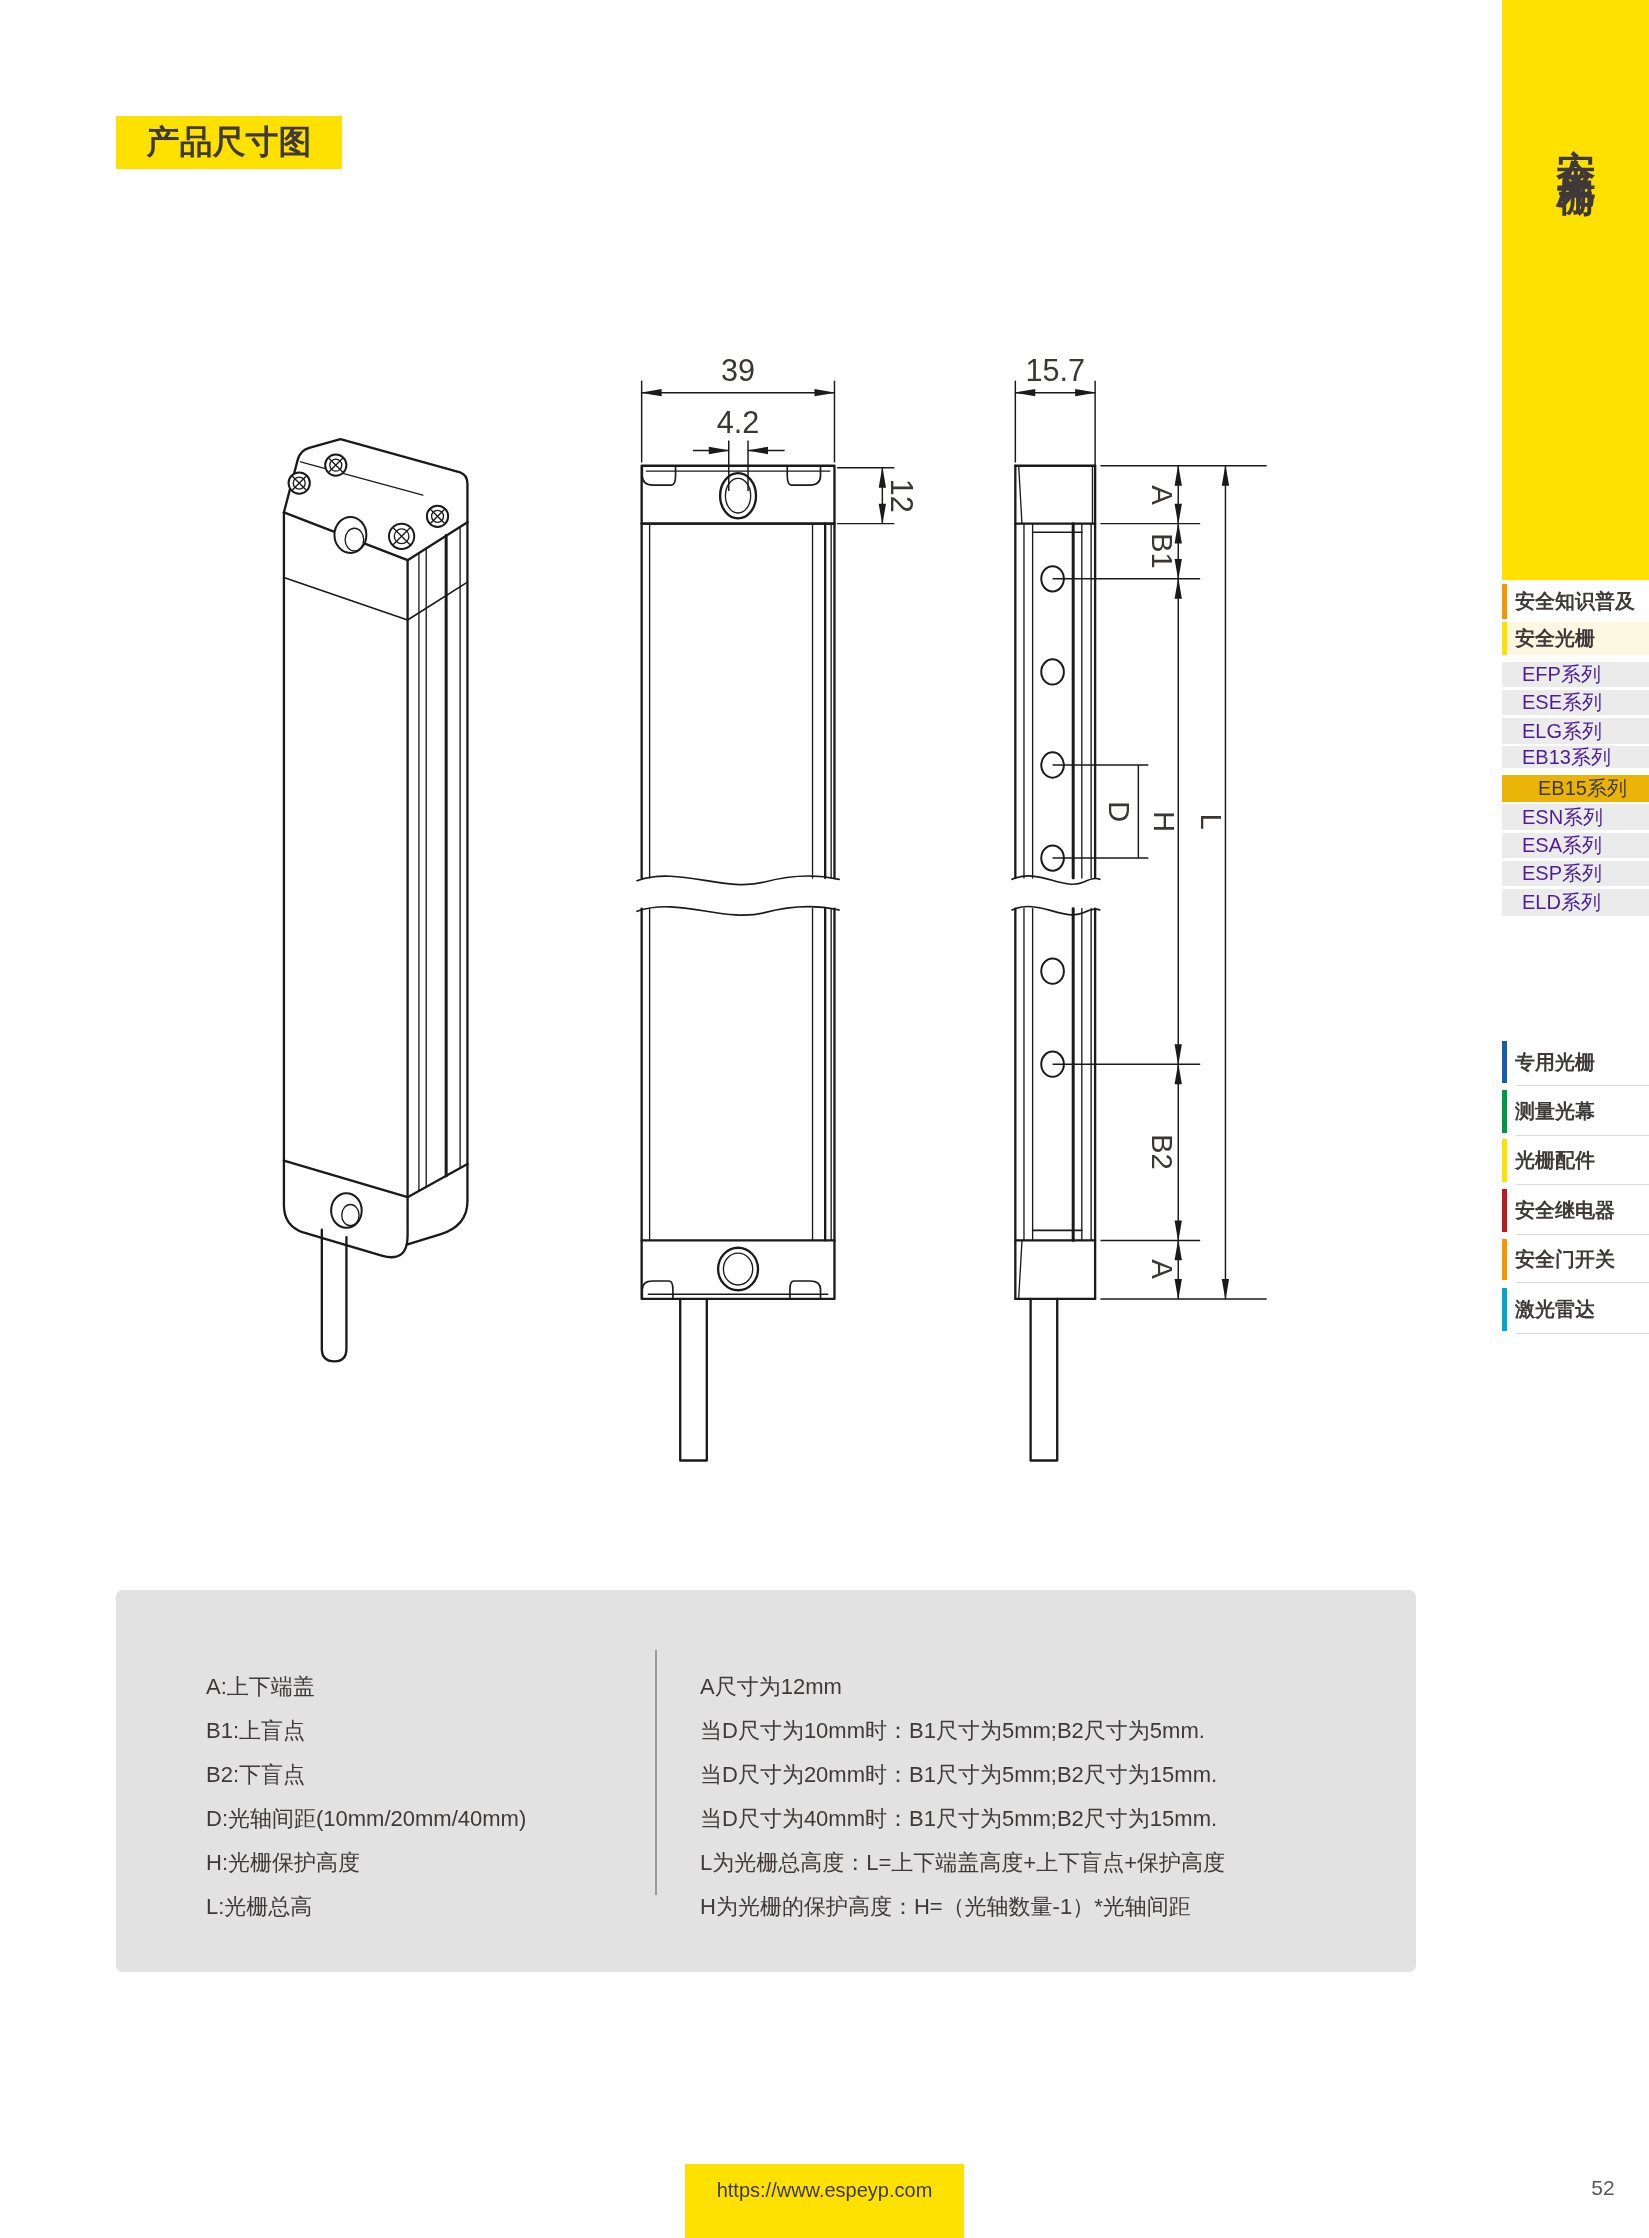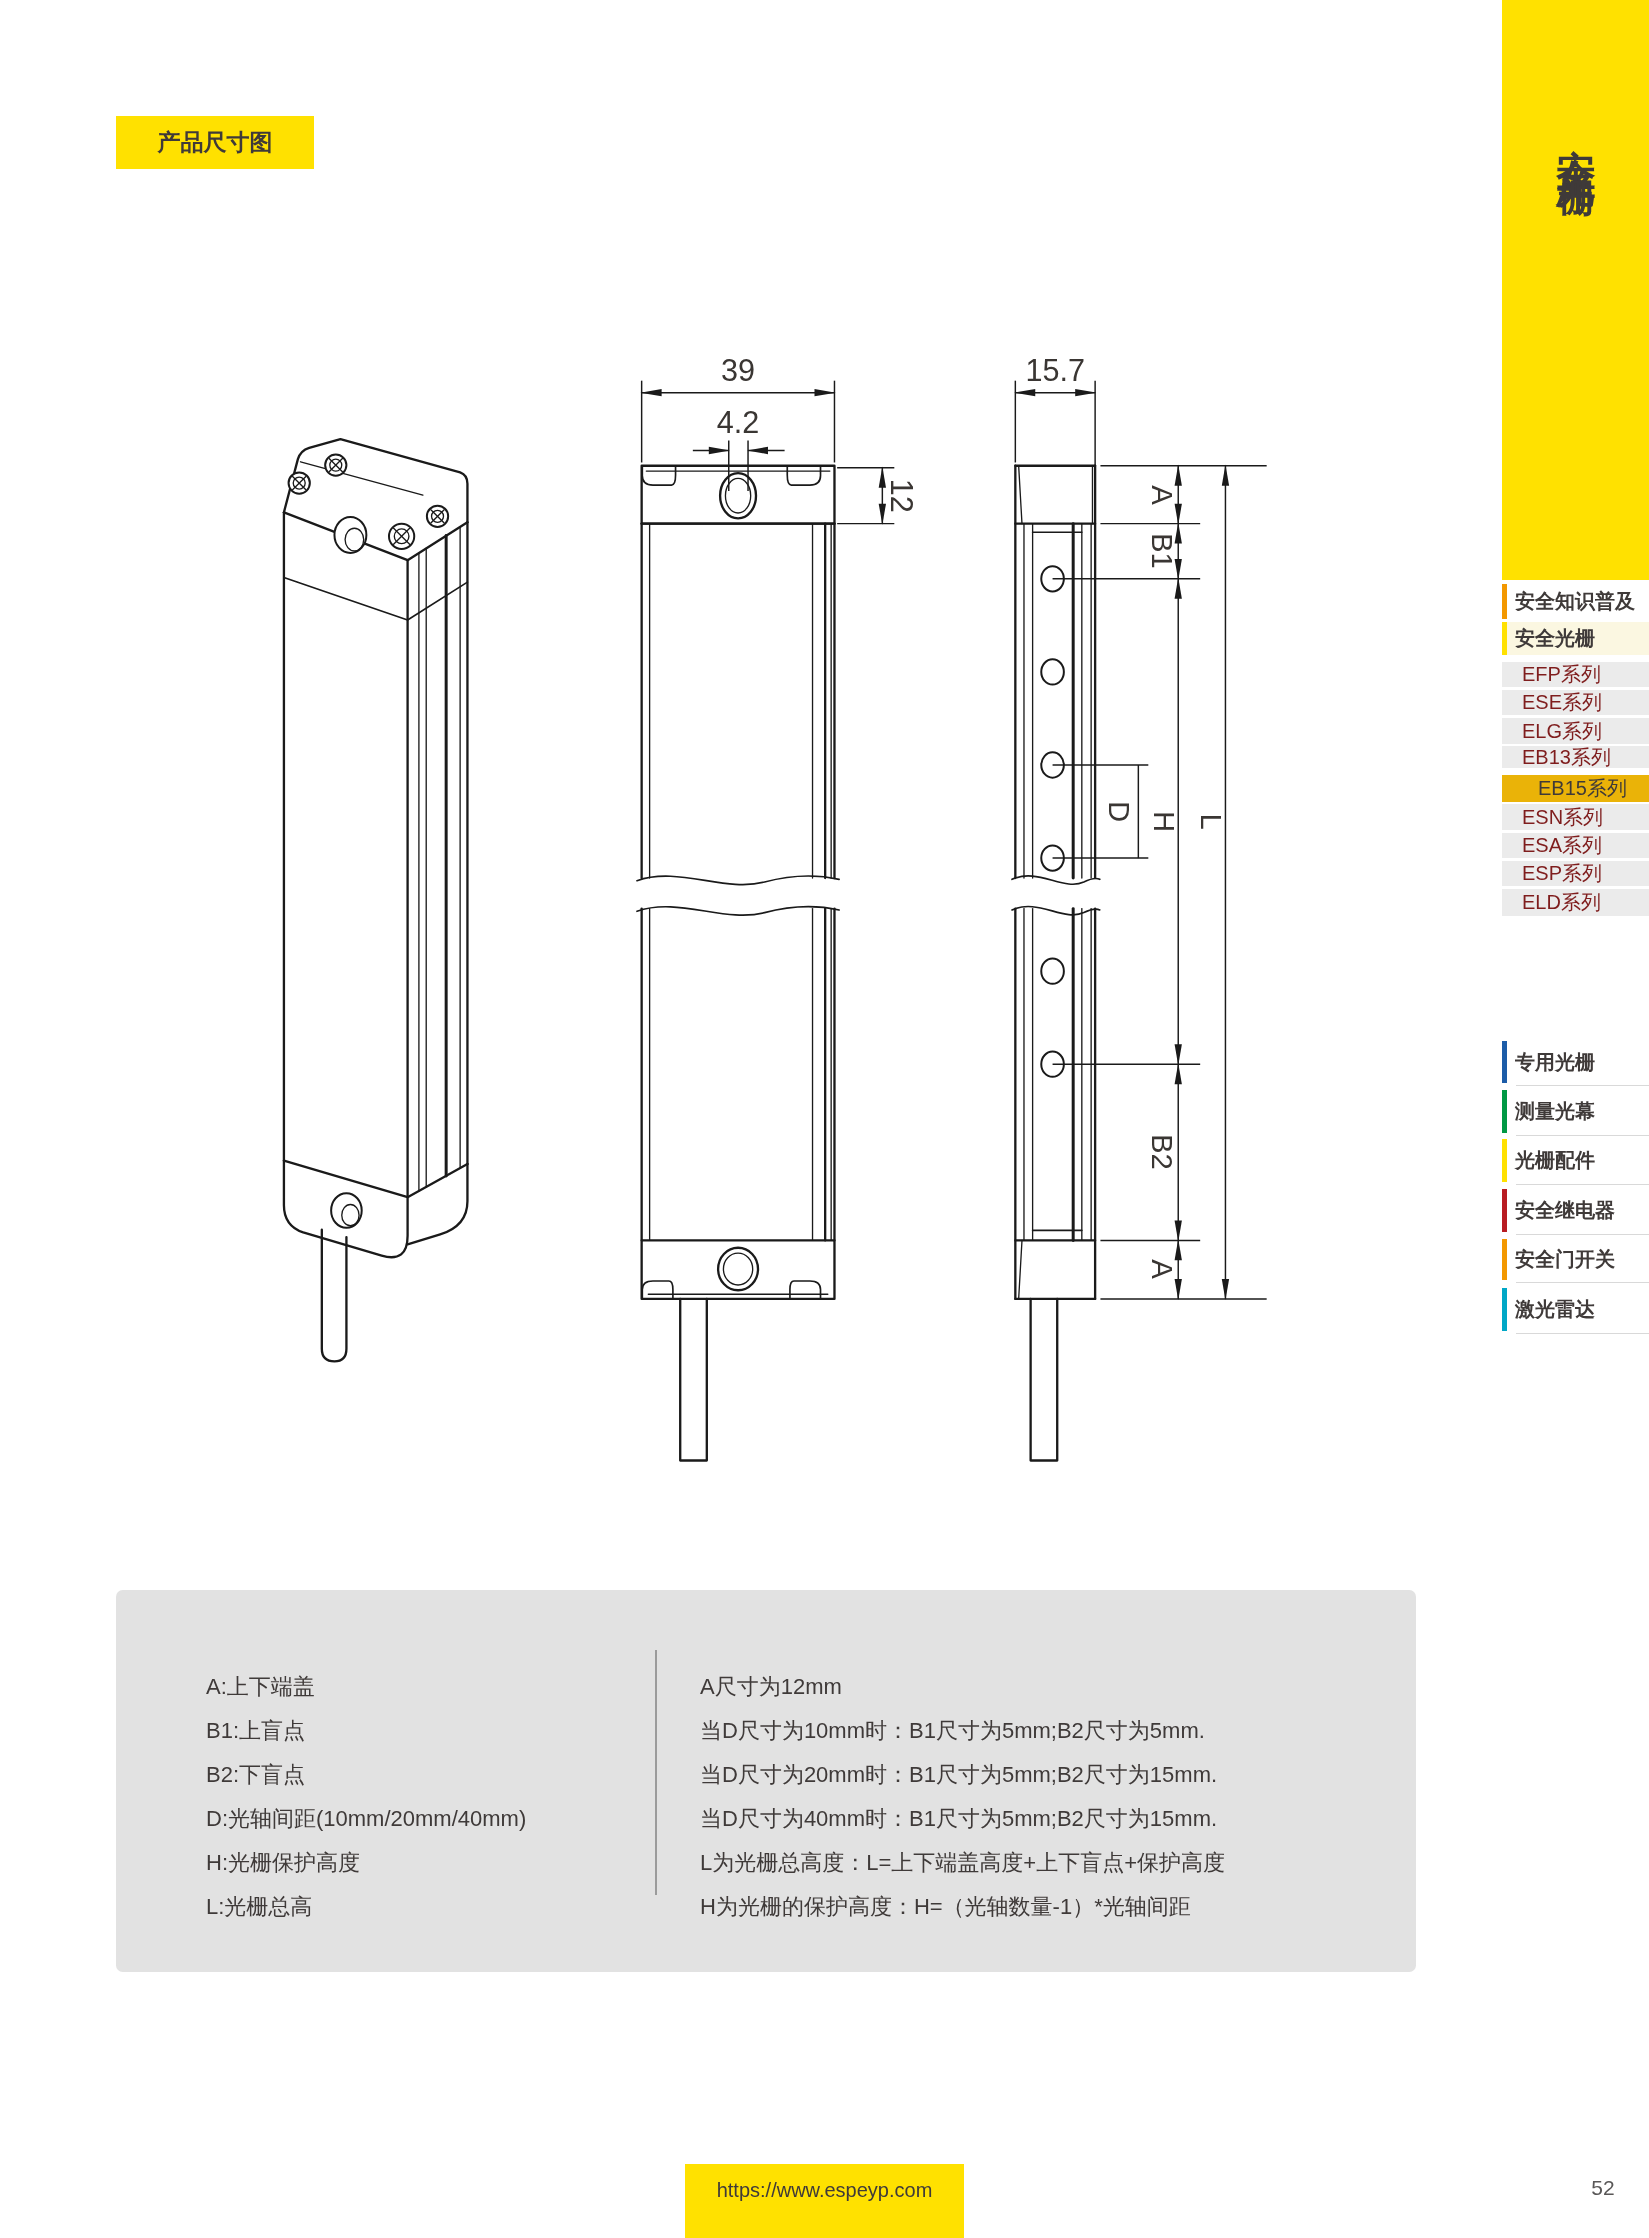--- a/index.html
+++ b/index.html
@@ -1,22 +1,22 @@
 <!DOCTYPE html>
 <html style="font-size:10.6px"><head>
 <meta charset="utf-8">
 <style>
   html,body{margin:0;padding:0;background:#ffffff;}
   body{font-family:"Liberation Sans","DejaVu Sans",sans-serif;}
   .page{position:relative;width:1649px;height:2239px;background:#ffffff;overflow:hidden;}
 
   
-  .badge{position:absolute;left:116px;top:116px;width:198px;height:53px;
+  .badge{position:absolute;left:116px;top:116px;width:226px;height:53px;
     display:flex;align-items:center;justify-content:center;
-    font-size:23px;font-weight:700;color:#3F3A39;}
+    font-size:33px;font-weight:700;color:#3F3A39;}
 
   
   .drawing{position:absolute;left:0;top:0;}
   .drawing .o{stroke:#1A1A1A;stroke-width:3.5;fill:none;stroke-linecap:round;stroke-linejoin:round;}
   .drawing .o2{stroke:#1A1A1A;stroke-width:4.5;fill:none;stroke-linecap:round;}
   .drawing .t{stroke:#1A1A1A;stroke-width:2;fill:none;stroke-linecap:round;}
   .drawing .m{stroke:#1A1A1A;stroke-width:2.5;fill:none;stroke-linecap:round;stroke-linejoin:round;}
   .drawing .c{stroke:#1A1A1A;stroke-width:3;fill:#ffffff;}
   .drawing .dg line{stroke:#1A1A1A;stroke-width:2.2;}
   .drawing text{font-family:"Liberation Sans","DejaVu Sans",sans-serif;font-size:46px;fill:#3A3633;}
@@ -25,21 +25,21 @@
   
   .banner{position:absolute;left:1502px;top:0;width:148px;height:580px;}
   .banner-text{position:absolute;left:50%;top:118px;transform:translateX(-50%);
     writing-mode:vertical-rl;text-orientation:upright;
     font-size:39px;font-weight:700;color:#3F3A39;letter-spacing:9.3px;}
   .nav-item{position:absolute;left:1502px;width:148px;box-sizing:border-box;
     display:flex;align-items:center;font-size:20px;cursor:pointer;}
   .nav-item.section{background:#ffffff;border-left:5.3px solid #F39800;
     font-weight:700;color:#3F3A39;padding-left:8px;}
   .nav-item.section.sep::after{content:"";position:absolute;left:9.3px;right:0;bottom:-3.3px;height:1.3px;background:#D9D9D9;}
-  .nav-item.series{background:#EBEBEB;color:#7f1d1d;font-weight:400;padding-left:20px;}
+  .nav-item.series{background:#EBEBEB;color:#4c1d95;font-weight:400;padding-left:20px;}
   .p1{top:584px;height:35px;}  .p2{top:622px;height:33px;}
   .p3{top:662px;height:25px;}  .p4{top:690px;height:25px;}
   .p5{top:718px;height:26px;} .p6{top:746px;height:22px;}
   .p7{top:775px;height:27px;} .p8{top:804px;height:26px;}
   .p9{top:833px;height:25px;} .p10{top:861px;height:25px;}
   .p11{top:889px;height:27px;}
   .p12{top:1041px;height:42px;} .p13{top:1090px;height:43px;}
   .p14{top:1139px;height:43px;} .p15{top:1189px;height:43px;}
   .p16{top:1239px;height:41px;} .p17{top:1288px;height:43px;}
 

